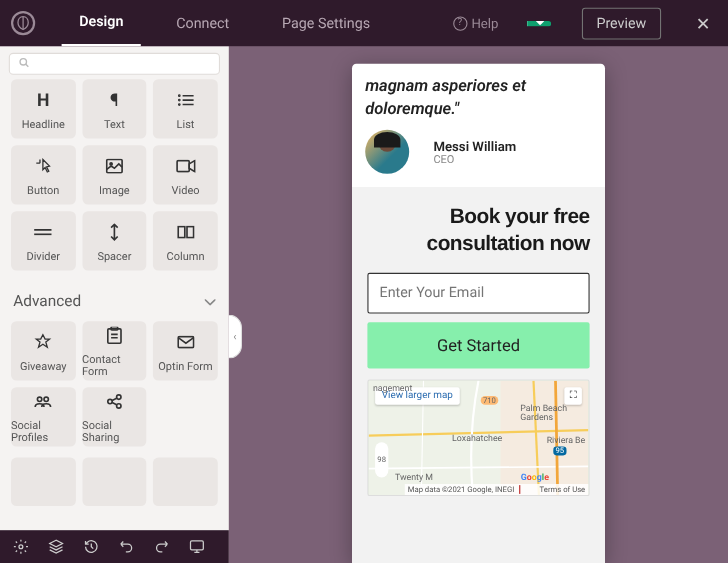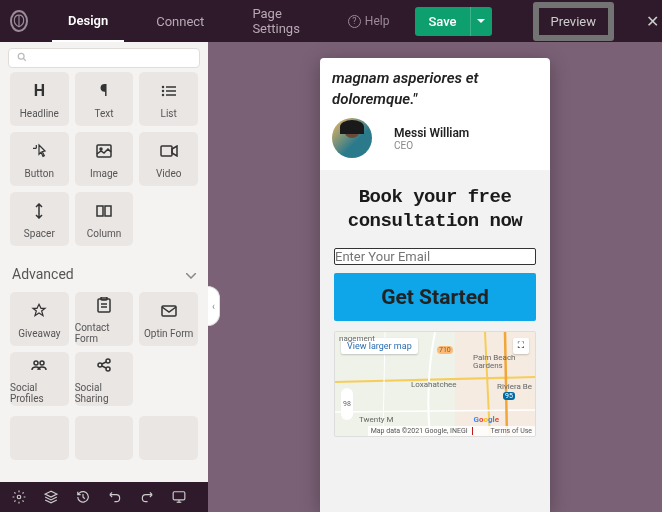--- a/index.html
+++ b/index.html
@@ -7,21 +7,21 @@
 .topbar{height:42px;background:#2f1a2b;display:flex;align-items:center;color:#ccc;padding:0 10px;gap:16px}
 .logo{width:22px;height:22px;border:2px solid #9b8a97;border-radius:50%;display:flex;align-items:center;justify-content:center;margin-right:8px}
 .logo svg{width:14px;height:14px}
 .tab{padding:0 16px;height:42px;display:flex;align-items:center;font-size:13px;color:#b8a8b4;cursor:pointer}
 .tab.active{color:#fff;font-weight:600;border-bottom:2px solid #fff}
 .help{display:flex;align-items:center;gap:4px;font-size:12px;color:#9b8a97;cursor:pointer}
 .help-icon{width:13px;height:13px;border:1px solid #9b8a97;border-radius:50%;display:flex;align-items:center;justify-content:center;font-size:9px}
 .save-group{display:flex;margin-left:10px}
 .save-btn{background:#0e9f6e;color:#fff;border:none;padding:7px 13px;font-size:13px;border-radius:3px 0 0 3px;cursor:pointer;font-weight:500}
 .save-caret{background:#0e9f6e;border:none;border-left:1px solid rgba(255,255,255,0.2);color:#fff;width:22px;border-radius:0 3px 3px 0;cursor:pointer;display:flex;align-items:center;justify-content:center}
-.preview-btn{background:transparent;border:6px solid #737373;color:#ccc;padding:6px 12px;font-size:13px;border-radius:3px;margin-left:25px;cursor:pointer}
+.preview-btn{background:transparent;border:1px solid #737373;color:#ccc;padding:6px 12px;font-size:13px;border-radius:3px;margin-left:12px;cursor:pointer}
 .close-x{margin-left:10px;color:#ccc;cursor:pointer;font-size:16px;padding:4px 6px}
 .main{flex:1;display:flex;overflow:hidden;position:relative}
 .sidebar{width:208px;background:#f5f3f2;display:flex;flex-direction:column;position:relative}
 .search-box{margin:6px 8px 4px;background:#fff;border:1px solid #e0dcd9;border-radius:4px;padding:6px 8px;font-size:12px;color:#bbb;display:flex;align-items:center;gap:6px;height:20px;overflow:hidden}
 .section-head{display:flex;justify-content:space-between;align-items:center;padding:10px 12px;font-size:14px;color:#555;cursor:pointer}
 .blocks-grid{display:grid;grid-template-columns:repeat(3,1fr);gap:6px;padding:0 10px 10px}
 .block{background:#eae6e4;border-radius:5px;height:54px;display:flex;flex-direction:column;align-items:center;justify-content:center;gap:6px;cursor:pointer}
 .block-icon{width:22px;height:22px;display:flex;align-items:center;justify-content:center;color:#333}
 .block-label{font-size:10px;color:#555}
 .continuation .block{height:44px}
@@ -31,23 +31,23 @@
 .canvas{flex:1;display:flex;justify-content:center;padding:16px 0 0;overflow:hidden}
 .phone{width:230px;background:#fff;border-radius:4px;box-shadow:0 4px 20px rgba(0,0,0,0.3);padding:10px 12px 0;display:flex;flex-direction:column}
 .quote{font-style:italic;font-weight:600;font-size:15px;color:#222;line-height:1.4;margin-bottom:8px}
 .author{display:flex;align-items:center;gap:22px;margin-bottom:4px}
 .avatar{width:40px;height:40px;border-radius:50%;background:linear-gradient(135deg,#f4b860 0%,#2a7a8c 60%);position:relative;overflow:hidden}
 .avatar::before{content:"";position:absolute;top:4px;left:12px;width:16px;height:16px;border-radius:50%;background:#6b4a3a}
 .avatar::after{content:"";position:absolute;top:2px;left:8px;width:24px;height:14px;border-radius:50% 50% 0 0;background:#1a1a1a}
 .author-name{font-size:12px;font-weight:600;color:#222}
 .author-role{font-size:10px;color:#888}
 .grey-section{background:#f2f2f2;margin:8px -12px 0;padding:16px 14px 12px;flex:1;display:flex;flex-direction:column}
-.cta-heading{font-family:Liberation Mono, monospace;font-weight:900;font-size:19px;text-align:center;color:#1a1a1a;line-height:1.25;margin-bottom:14px;letter-spacing:-0.5px}
-.email-input{width:100%;border:1px solid #333;font-size:13px;border-radius:2px;margin-bottom:8px}
-.get-started{width:100%;background:#0ea5e9;border:none;padding:12px;font-size:21px;font-weight:700;color:#222;border-radius:2px;cursor:pointer;margin-bottom:10px}
+.cta-heading{font-family:Liberation Sans, sans-serif;font-weight:900;font-size:19px;text-align:right;color:#1a1a1a;line-height:1.25;margin-bottom:14px;letter-spacing:-0.5px}
+.email-input{width:100%;border:1px solid #333;padding:10px;font-size:13px;border-radius:2px;margin-bottom:8px}
+.get-started{width:100%;background:#86efac;border:none;padding:12px;font-size:15px;font-weight:400;color:#222;border-radius:2px;cursor:pointer;margin-bottom:10px}
 .map{height:106px;background:#e8f0e0;border-radius:2px;position:relative;overflow:hidden;border:1px solid #ddd}
 .map-badge{position:absolute;top:6px;left:6px;background:#fff;padding:3px 6px;font-size:9px;color:#2b6cb0;border-radius:2px;box-shadow:0 1px 2px rgba(0,0,0,0.2)}
 .map-roads{position:absolute;inset:0}
 .map-label{position:absolute;font-size:8px;color:#666}
 .map-attrib{position:absolute;bottom:0;right:0;background:rgba(255,255,255,0.85);font-size:7px;color:#555;padding:1px 3px;display:flex;gap:4px}
 .map-google{position:absolute;bottom:12px;right:36px;font-size:8px;color:#666;font-weight:700}
 .expand-icon{position:absolute;top:6px;right:6px;width:16px;height:16px;background:#fff;border-radius:2px;display:flex;align-items:center;justify-content:center;font-size:9px;box-shadow:0 1px 2px rgba(0,0,0,0.2)}
 </style>
 </head>
 <body>
@@ -61,21 +61,20 @@
   </div>
   <div class="tab active">Design</div>
   <div class="tab">Connect</div>
   <div class="tab">Page Settings</div>
   <div style="flex:1"></div>
   <div class="help">
     <span class="help-icon">?</span>
     <span>Help</span>
   </div>
   <div class="save-group">
-    <button class="save-btn">Save</button>
     <button class="save-caret">
         <svg width="8" height="5" viewBox="0 0 8 5">
           <path d="M0 0l4 4 4-4" fill="#fff"></path>
         </svg>
       </button>
   </div>
   <button class="preview-btn">Preview</button>
   <div class="close-x">✕</div>
 </div>
 
@@ -129,20 +128,29 @@
           <div class="block-label">Image</div>
         </div>
       <div class="block">
           <div class="block-icon">
             <svg width="18" height="12" viewBox="0 0 18 12" fill="none" stroke="#333" stroke-width="1.5">
               <rect x="1" y="1" width="11" height="10" rx="1"></rect>
               <path d="M12 4l5-3v10l-5-3z"></path>
             </svg>
           </div>
           <div class="block-label">Video</div>
+        </div>
+      <div class="block">
+          <div class="block-icon">
+            <svg width="16" height="6" viewBox="0 0 16 6" stroke="#333" stroke-width="1.5">
+              <line x1="0" y1="1" x2="16" y2="1"></line>
+              <line x1="0" y1="5" x2="16" y2="5"></line>
+            </svg>
+          </div>
+          <div class="block-label">Divider</div>
         </div>
       <div class="block">
           <div class="block-icon">
             <svg width="12" height="16" viewBox="0 0 12 16" fill="none" stroke="#333" stroke-width="1.5">
               <path d="M6 1v14M3 4l3-3 3 3M3 12l3 3 3-3"></path>
             </svg>
           </div>
           <div class="block-label">Spacer</div>
         </div>
       <div class="block">

